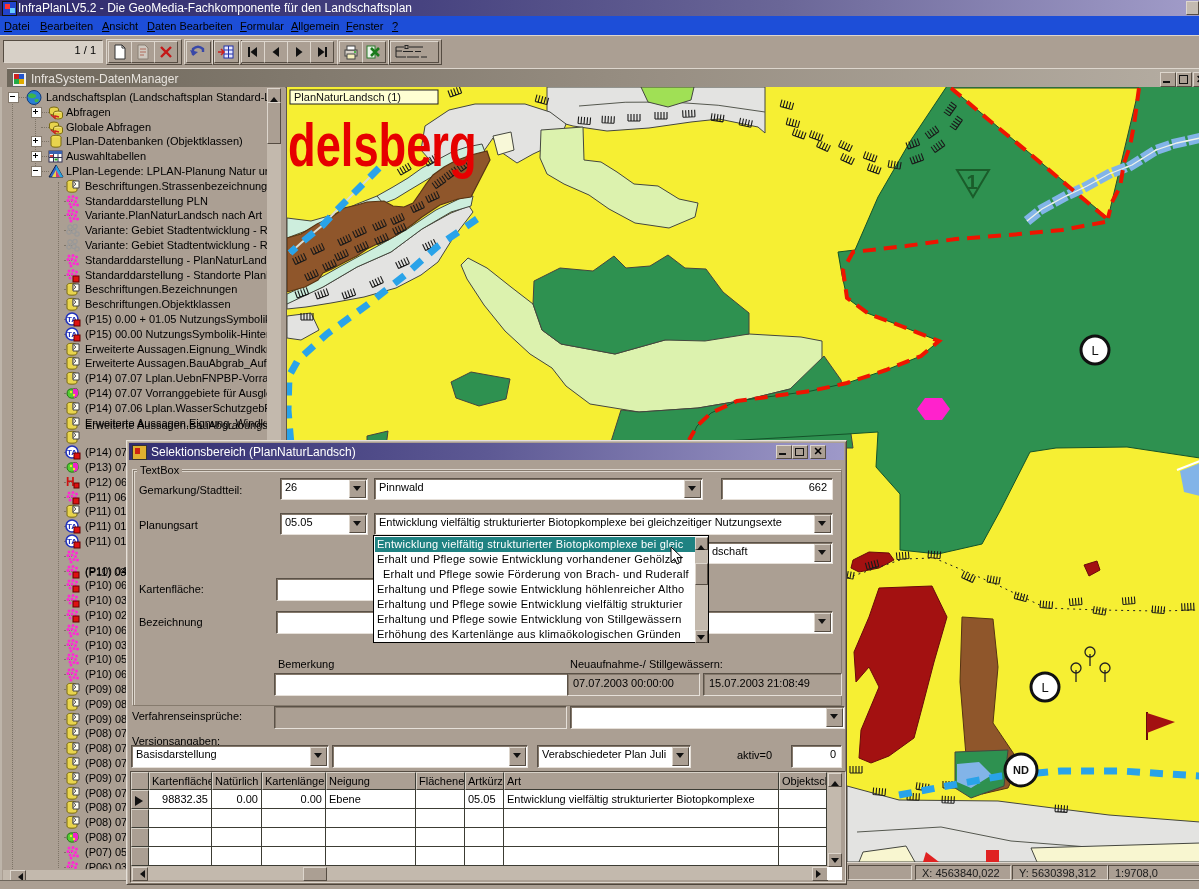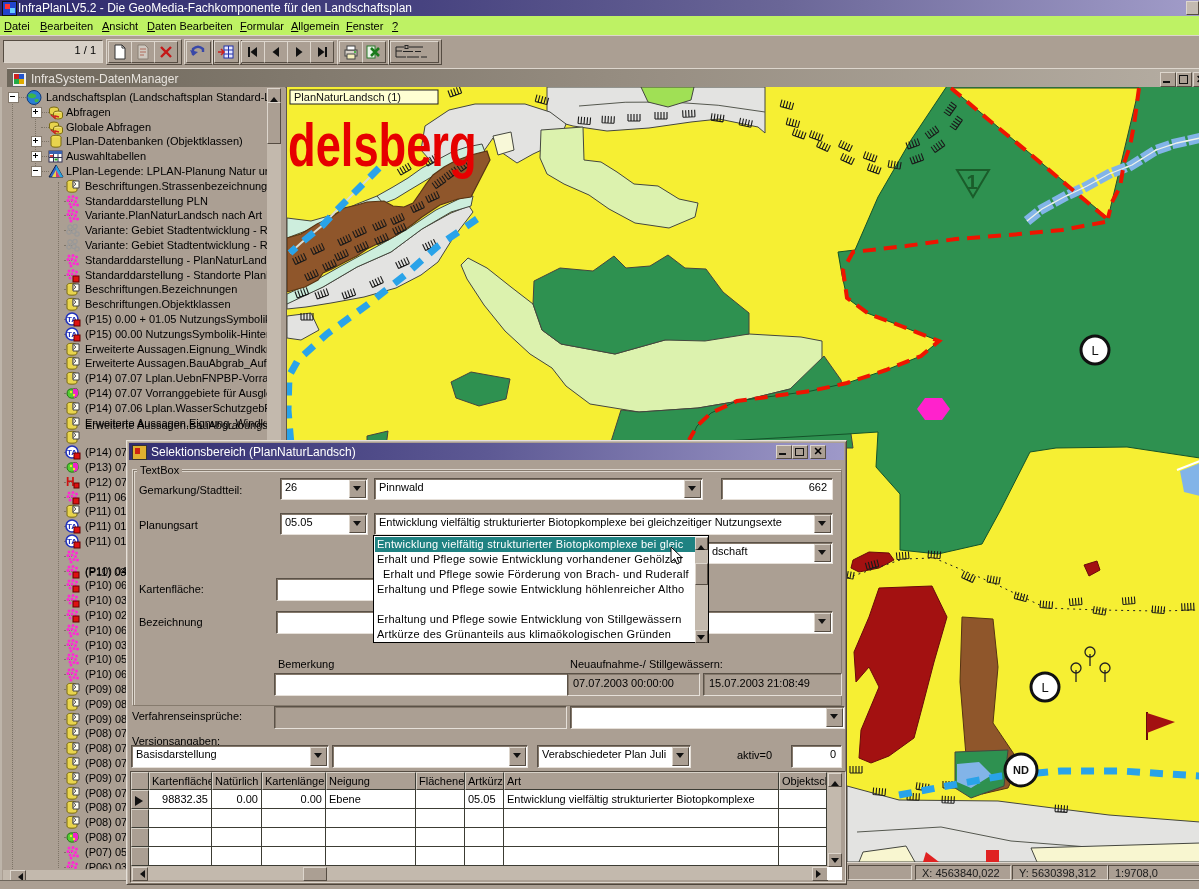--- a/index.html
+++ b/index.html
@@ -25,21 +25,21 @@
 
 <div class="abs" style="left:0;top:0;width:1199px;height:16px;background:linear-gradient(to right,#2f2b6e 0%,#413d7c 30%,#6a6697 65%,#a19cc9 100%);">
  <div class="abs" style="left:2px;top:1px;width:13px;height:13px;background:#2244cc;border:1px solid #111;">
   <div class="abs" style="left:2px;top:2px;width:5px;height:5px;background:#ff3333;"></div>
   <div class="abs" style="left:7px;top:6px;width:5px;height:5px;background:#66ccff;"></div>
  </div>
  <div class="abs tt" style="left:18px;top:1px;font-size:12px;">InfraPlanLV5.2 - Die GeoMedia-Fachkomponente für den Landschaftsplan</div>
  <div class="abs r1" style="right:0px;top:1px;width:11px;height:12px;background:#c3bab0;"></div>
 </div>
 
-<div class="abs" style="left:0;top:16px;width:1199px;height:19px;background:#bef264;border-bottom:1px solid #c9c1b7;">
+<div class="abs" style="left:0;top:16px;width:1199px;height:19px;background:#1d4ed8;border-bottom:1px solid #c9c1b7;">
  <div class="abs" style="left:4px;top:4px;"><u>D</u>atei</div>
  <div class="abs" style="left:40px;top:4px;"><u>B</u>earbeiten</div>
  <div class="abs" style="left:102px;top:4px;"><u>A</u>nsicht</div>
  <div class="abs" style="left:147px;top:4px;"><u>D</u>aten Bearbeiten</div>
  <div class="abs" style="left:240px;top:4px;"><u>F</u>ormular</div>
  <div class="abs" style="left:291px;top:4px;"><u>A</u>llgemein</div>
  <div class="abs" style="left:346px;top:4px;"><u>F</u>enster</div>
  <div class="abs" style="left:392px;top:4px;"><u>?</u></div>
 </div>
 
@@ -417,21 +417,21 @@
           <path d="M8,3 Q13,1 13,6 Q14,11 9,12 L8,7Z" fill="#ee22cc"></path>
           <circle cx="6" cy="6" r="1.2" fill="#eeee22"></circle>
           <circle cx="9" cy="9" r="1.2" fill="#eeee22"></circle>
         </svg></div>
 <div class="abs" style="left:83px;top:374px;white-space:nowrap;">(P13) 07</div>
 <div class="abs" style="left:62px;top:395px;width:8px;height:1px;border-top:1px dotted #7d7366;"></div>
 <div class="abs" style="left:63px;top:388px;"><svg width="16" height="15">
           <text x="1" y="11" font-family="Liberation Sans" font-size="12" font-weight="bold" fill="#cc1111">H</text>
           <rect x="9" y="8" width="5" height="5" fill="#dd1111" stroke="#660000"></rect>
         </svg></div>
-<div class="abs" style="left:83px;top:389px;white-space:nowrap;">(P12) 07</div>
+<div class="abs" style="left:83px;top:389px;white-space:nowrap;">(P12) 06</div>
 <div class="abs" style="left:62px;top:410px;width:8px;height:1px;border-top:1px dotted #7d7366;"></div>
 <div class="abs" style="left:63px;top:403px;"><svg width="16" height="15">
           <g fill="#ff2ad4">
             <circle cx="4" cy="3" r="1.5"></circle>
             <circle cx="8" cy="2.5" r="1.5"></circle>
             <circle cx="11.5" cy="4" r="1.5"></circle>
             <circle cx="3" cy="6.5" r="1.5"></circle>
             <circle cx="7" cy="6" r="1.5"></circle>
             <circle cx="10.5" cy="7.5" r="1.5"></circle>
             <circle cx="5" cy="10" r="1.5"></circle>
@@ -1088,22 +1088,23 @@
 <div class="abs white" style="left:700px;top:426px;width:15px;height:13px;"></div>
 </div>
 </div>
 
 <div id="dropdown">
 <div class="abs" style="left:373px;top:535px;width:336px;height:108px;background:#fff;border:1px solid #000;box-sizing:border-box;z-index:50;">
 <div class="abs" style="left:1px;top:1px;width:320px;height:15px;line-height:15px;padding-left:2px;white-space:nowrap;overflow:hidden;letter-spacing:0.25px;background:#1f8282;color:#fff;">Entwicklung vielfältig strukturierter Biotopkomplexe bei gleic</div>
 <div class="abs" style="left:1px;top:16px;width:320px;height:15px;line-height:15px;padding-left:2px;white-space:nowrap;overflow:hidden;letter-spacing:0.25px;">Erhalt und Pflege sowie Entwicklung vorhandener Gehölzstr</div>
 <div class="abs" style="left:1px;top:31px;width:320px;height:15px;line-height:15px;padding-left:8px;white-space:nowrap;overflow:hidden;letter-spacing:0.25px;">Erhalt und Pflege sowie Förderung von Brach- und Ruderalf</div>
 <div class="abs" style="left:1px;top:46px;width:320px;height:15px;line-height:15px;padding-left:2px;white-space:nowrap;overflow:hidden;letter-spacing:0.25px;">Erhaltung und Pflege sowie Entwicklung höhlenreicher Altho</div>
+<div class="abs" style="left:1px;top:61px;width:320px;height:15px;line-height:15px;padding-left:2px;white-space:nowrap;overflow:hidden;letter-spacing:0.25px;">Erhaltung und Pflege sowie Entwicklung vielfältig strukturier</div>
 <div class="abs" style="left:1px;top:76px;width:320px;height:15px;line-height:15px;padding-left:2px;white-space:nowrap;overflow:hidden;letter-spacing:0.25px;">Erhaltung und Pflege sowie Entwicklung von Stillgewässern</div>
-<div class="abs" style="left:1px;top:91px;width:320px;height:15px;line-height:15px;padding-left:2px;white-space:nowrap;overflow:hidden;letter-spacing:0.25px;">Artkürze des Grünanteils aus klimaökologischen Gründen</div>
+<div class="abs" style="left:1px;top:91px;width:320px;height:15px;line-height:15px;padding-left:2px;white-space:nowrap;overflow:hidden;letter-spacing:0.25px;">Erhöhung des Kartenlänge aus klimaökologischen Gründen</div>
 <div class="abs" style="left:321px;top:1px;width:13px;height:105px;background:#c3b9ad;">
 <div class="abs r1 btn" style="left:0;top:0;width:11px;height:11px;">
           <div class="abs" style="left:1px;top:3px;border:4px solid transparent;border-bottom:5px solid #111;"></div>
         </div>
 <div class="abs r1 btn" style="left:0;top:26px;width:11px;height:20px;"></div>
 <div class="abs r1 btn" style="left:0;top:93px;width:11px;height:11px;">
           <div class="abs" style="left:1px;top:4px;border:4px solid transparent;border-top:5px solid #111;"></div>
         </div>
 </div>
     </div>

